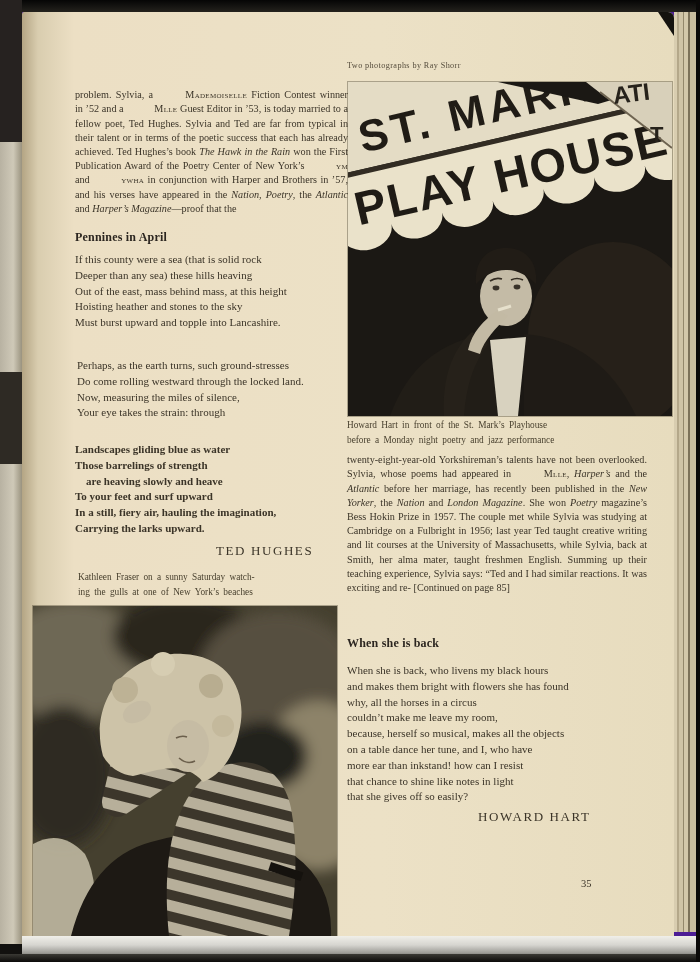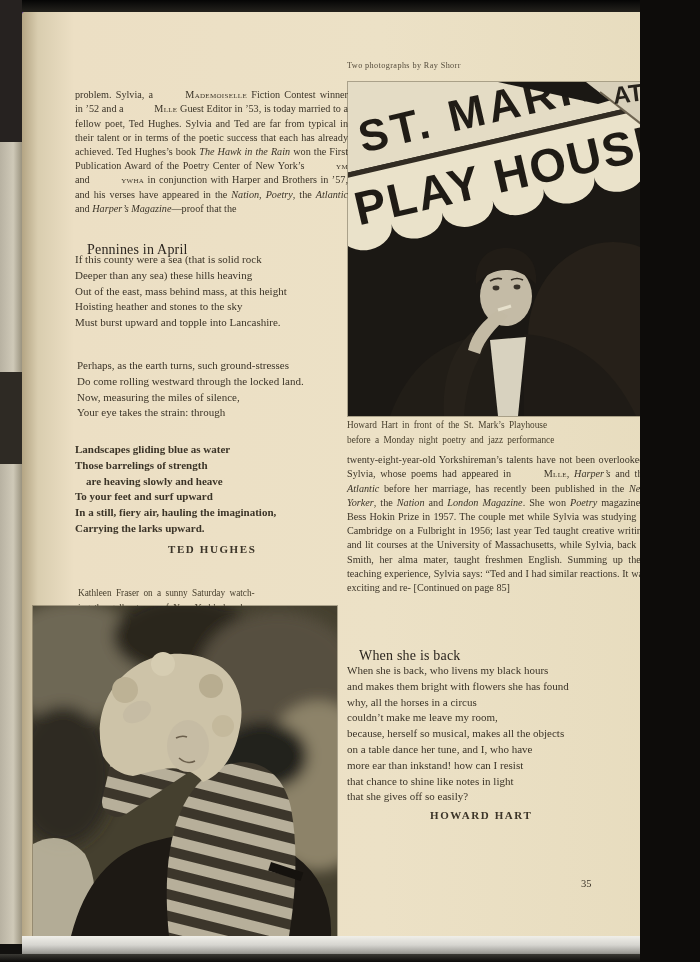--- a/index.html
+++ b/index.html
@@ -1,16 +1,16 @@
 <!DOCTYPE html>
 <html><head>
 <meta charset="utf-8">
 <style>
   html,body{margin:0;padding:0;background:#0d0c0a;}
-  .scene{position:relative;width:640px;height:962px;overflow:hidden;
+  .scene{position:relative;width:700px;height:962px;overflow:hidden;
          font-family:"Liberation Serif", serif;background:#4c1d95;}
   
   .top-band{position:absolute;left:0;top:0;width:700px;height:12px;
             background:linear-gradient(180deg,#050505,#24221d);}
   .left-sliver{position:absolute;left:0;top:0;width:22px;height:962px;
                background:linear-gradient(90deg,#b8b2a2,#cfc9b8 60%,#9a937f);}
   .frag{position:absolute;left:0;width:22px;}
   .frag1{top:0;height:142px;background:#262220;}
   .frag2{top:372px;height:92px;background:#2e2a24;}
   .frag3{top:944px;height:18px;background:#12110f;}
@@ -29,33 +29,33 @@
   .fold{position:absolute;right:0;top:0;width:0;height:0;
         border-right:16px solid #14120e;border-bottom:24px solid transparent;}
 
   .txt{position:absolute;color:#3a3226;}
   .photo-credit{left:325px;top:49px;font-size:8.2px;letter-spacing:.4px;color:#554c3c;}
   .body-par{font-size:10.2px;line-height:14.2px;text-align:justify;color:#3b3428;}
   .intro{left:53px;top:66px;width:273px;}
   .right-par{left:325px;top:431px;width:300px;}
   .i{font-style:italic;}
   .sc{font-variant:small-caps;letter-spacing:.03em;margin-left:28px;}
-  .poem-title{font-size:14px;font-weight:normal;color:#2c2620;letter-spacing:.2px;margin:12px;}
+  .poem-title{font-size:12px;font-weight:bold;color:#2c2620;letter-spacing:.2px;margin:0;}
   .t1{left:53px;top:218px;}
   .t2{left:325px;top:624px;}
   .stanza{font-size:11px;line-height:15.8px;white-space:pre-wrap;color:#3b3428;}
   .s1{left:53px;top:240px;}
   .s2{left:55px;top:346px;}
   .s3{left:53px;top:430px;font-weight:bold;}
   .p2{left:325px;top:651px;}
-  .poem-author{font-size:11px;font-weight:bold;letter-spacing:1.6px;color:#3b3428;}
+  .poem-author{font-size:13px;font-weight:normal;letter-spacing:1.6px;color:#3b3428;margin-left:48px;}
   .a1{left:146px;top:531px;}
   .a2{left:408px;top:797px;}
   .caption{font-size:9.3px;line-height:15px;color:#49412f;word-spacing:2px;}
-  .cap-beach{left:56px;top:558px;margin-top:16px;}
+  .cap-beach{left:56px;top:558px;}
   .cap-hh{left:325px;top:406px;}
   .page-number{left:559px;top:866px;font-size:10.5px;color:#3b3428;}
 
   .photo{position:absolute;display:block;box-shadow:0 0 0 1px rgba(50,42,26,.35);}
   .ph-playhouse{left:326px;top:70px;}
   .ph-beach{left:11px;top:594px;}
 </style>
 </head>
 <body>
 

